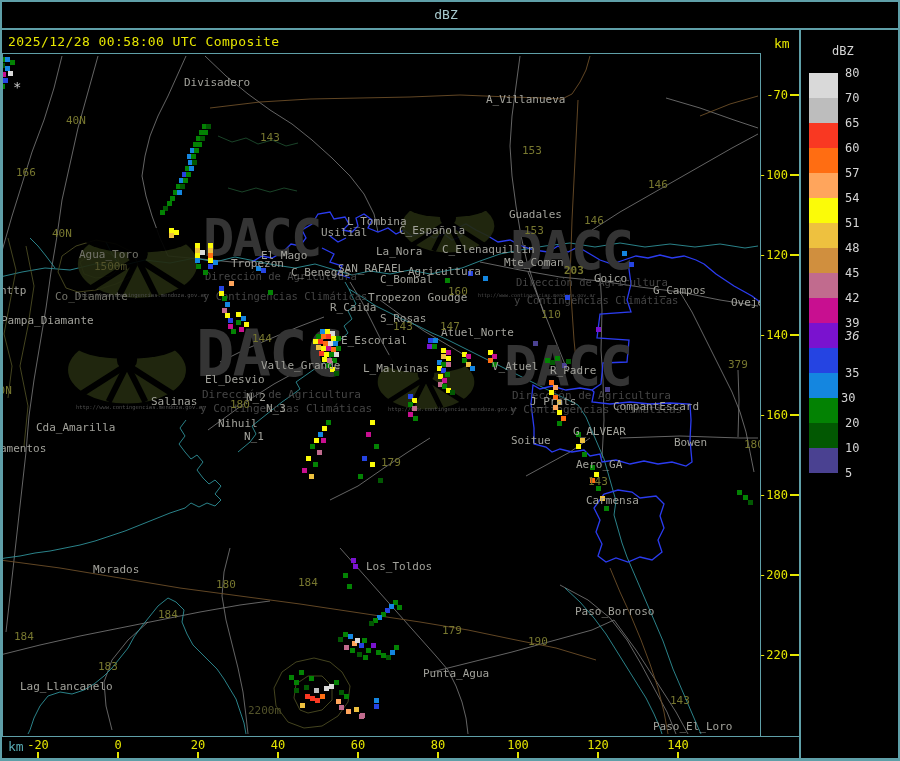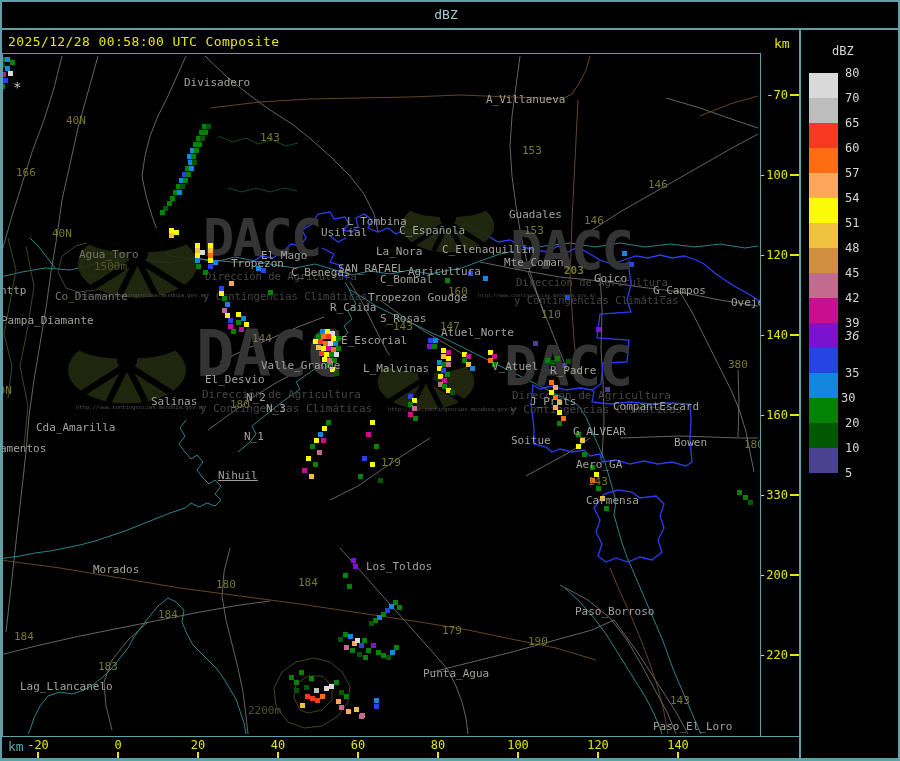--- a/index.html
+++ b/index.html
@@ -443,21 +443,21 @@
         <div class="mlbl pl" style="left: 441px; top: 327px;">Atuel_Norte</div>
         <div class="mlbl pl" style="left: 341px; top: 335px;">E_Escorial</div>
         <div class="mlbl pl" style="left: 261px; top: 360px;">Valle_Grande</div>
         <div class="mlbl pl" style="left: 363px; top: 363px;">L_Malvinas</div>
         <div class="mlbl pl" style="left: 492px; top: 361px;">V_Atuel</div>
         <div class="mlbl pl" style="left: 550px; top: 365px;">R_Padre</div>
         <div class="mlbl pl" style="left: 205px; top: 374px;">El_Desvio</div>
         <div class="mlbl pl" style="left: 266px; top: 403px;">N_3</div>
         <div class="mlbl pl" style="left: 246px; top: 392px;">N_2</div>
         <div class="mlbl pl" style="left: 244px; top: 431px;">N_1</div>
-        <div class="mlbl pl" style="left: 218px; top: 470px; text-decoration: underline;">Nihuil</div>
+        <div class="mlbl pl" style="left: 218px; top: 418px;">Nihuil</div>
         <div class="mlbl pl" style="left: 151px; top: 396px;">Salinas</div>
         <div class="mlbl pl" style="left: 36px; top: 422px;">Cda_Amarilla</div>
         <div class="mlbl pl" style="left: 0px; top: 443px;">amentos</div>
         <div class="mlbl pl" style="left: 1px; top: 315px;">Pampa_Diamante</div>
         <div class="mlbl pl" style="left: 0px; top: 285px;">http</div>
         <div class="mlbl pl" style="left: 530px; top: 396px;">J_Prats</div>
         <div class="mlbl pl" style="left: 613px; top: 401px; text-align: right;">CompantEscard</div>
         <div class="mlbl pl" style="left: 511px; top: 435px;">Soitue</div>
         <div class="mlbl pl" style="left: 573px; top: 426px;">G_ALVEAR</div>
         <div class="mlbl pl" style="left: 650px; top: 437px; padding-left: 24px;">Bowen</div>
@@ -481,21 +481,21 @@
         <div class="mlbl rd" style="left: 648px; top: 179px;">146</div>
         <div class="mlbl rd" style="left: 584px; top: 215px;">146</div>
         <div class="mlbl rd" style="left: 564px; top: 265px; font-weight: bold;">203</div>
         <div class="mlbl rd" style="left: 448px; top: 286px;">160</div>
         <div class="mlbl rd" style="left: 541px; top: 309px;">110</div>
         <div class="mlbl rd" style="left: 252px; top: 333px;">144</div>
         <div class="mlbl rd" style="left: 440px; top: 321px;">147</div>
         <div class="mlbl rd" style="left: 393px; top: 321px;">143</div>
         <div class="mlbl rd" style="left: 381px; top: 457px;">179</div>
         <div class="mlbl rd" style="left: 230px; top: 399px;">180</div>
-        <div class="mlbl rd" style="left: 728px; top: 359px;">380</div>
+        <div class="mlbl rd" style="left: 728px; top: 359px;">379</div>
         <div class="mlbl rd" style="left: 744px; top: 439px;">180</div>
         <div class="mlbl rd" style="left: 158px; top: 609px;">184</div>
         <div class="mlbl rd" style="left: 14px; top: 631px;">184</div>
         <div class="mlbl rd" style="left: 298px; top: 577px;">184</div>
         <div class="mlbl rd" style="left: 98px; top: 661px;">183</div>
         <div class="mlbl rd" style="left: 216px; top: 579px;">180</div>
         <div class="mlbl rd" style="left: 442px; top: 625px;">179</div>
         <div class="mlbl rd" style="left: 528px; top: 636px;">190</div>
         <div class="mlbl rd" style="left: 670px; top: 695px;">143</div>
         <div class="mlbl rd" style="left: 588px; top: 476px;">143</div>
@@ -531,21 +531,21 @@
     <div class="ax-r" style="left: 752px; top: 89px;">-70</div>
     <div class="tk-r" style="top: 94px;"></div>
     <div class="ax-r" style="left: 752px; top: 169px;">-100</div>
     <div class="tk-r" style="top: 174px;"></div>
     <div class="ax-r" style="left: 752px; top: 249px;">-120</div>
     <div class="tk-r" style="top: 254px;"></div>
     <div class="ax-r" style="left: 752px; top: 329px;">-140</div>
     <div class="tk-r" style="top: 334px;"></div>
     <div class="ax-r" style="left: 752px; top: 409px;">-160</div>
     <div class="tk-r" style="top: 414px;"></div>
-    <div class="ax-r" style="left: 752px; top: 489px;">-330</div>
+    <div class="ax-r" style="left: 752px; top: 489px;">-180</div>
     <div class="tk-r" style="top: 494px;"></div>
     <div class="ax-r" style="left: 752px; top: 569px;">-200</div>
     <div class="tk-r" style="top: 574px;"></div>
     <div class="ax-r" style="left: 752px; top: 649px;">-220</div>
     <div class="tk-r" style="top: 654px;"></div>
   </div>
 
 <div class="abs" id="legend" style="left:800px;top:28px;width:100px;height:730px;">
   <div class="abs" id="legend-title" style="position:absolute;left:32px;top:16px;">dBZ</div>
 <div class="leg-sw" style="left: 9px; top: 45px; height: 25px; background: rgb(217, 217, 217);"></div>

